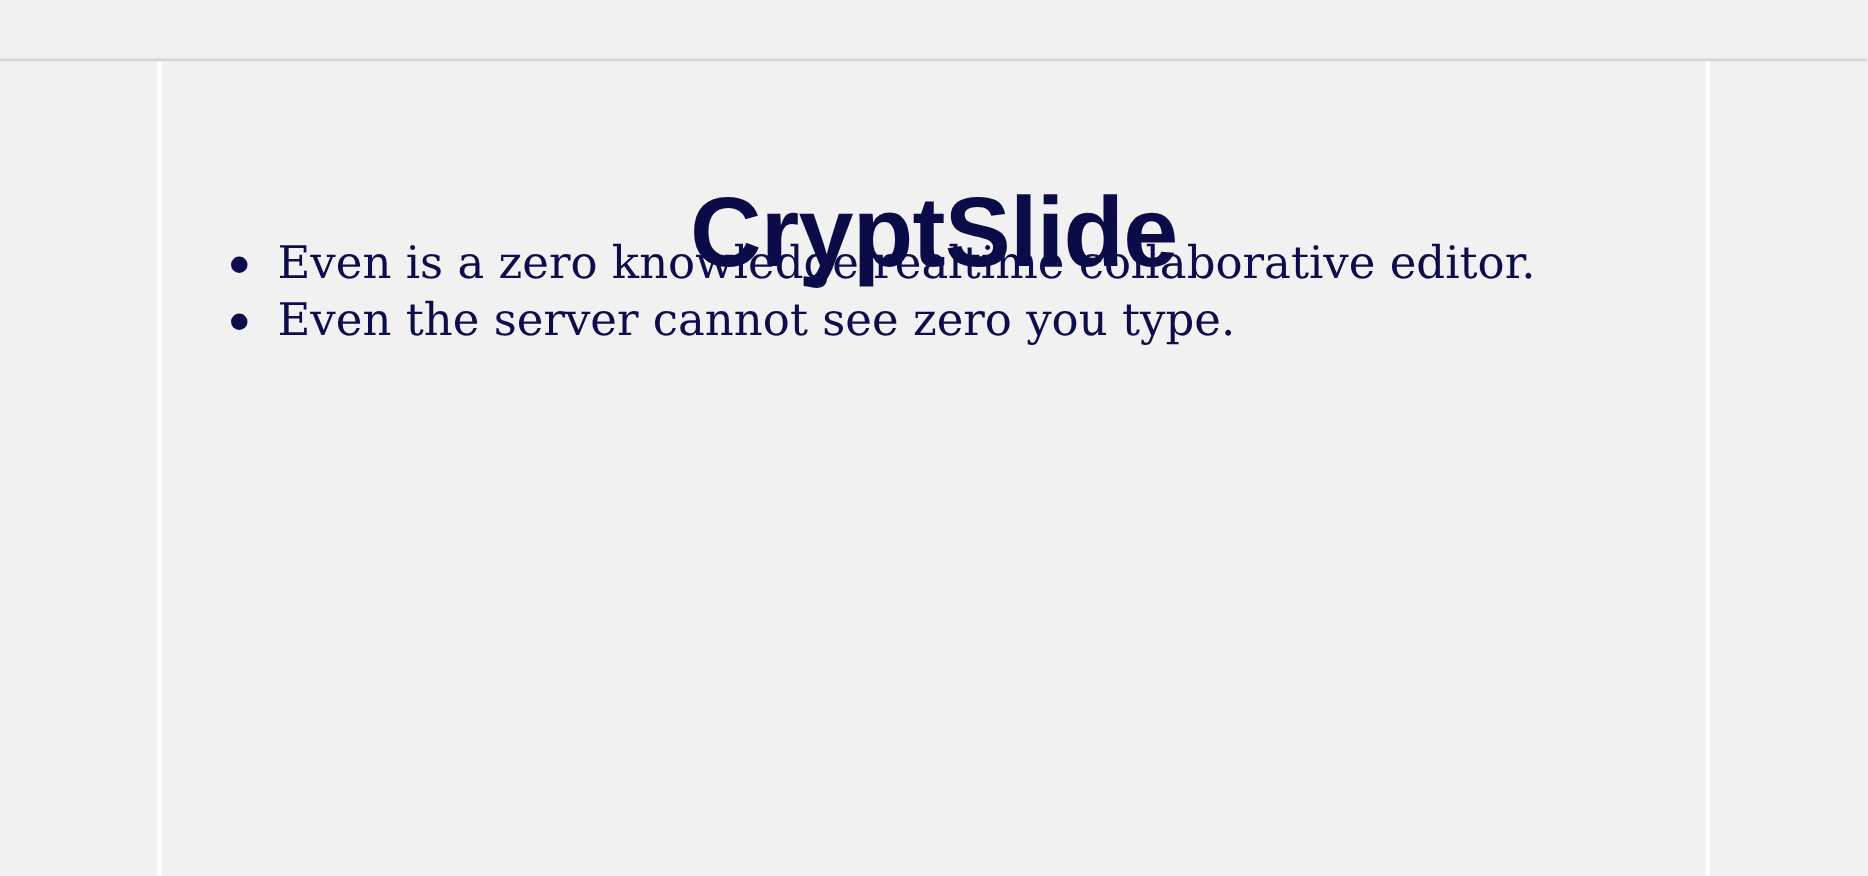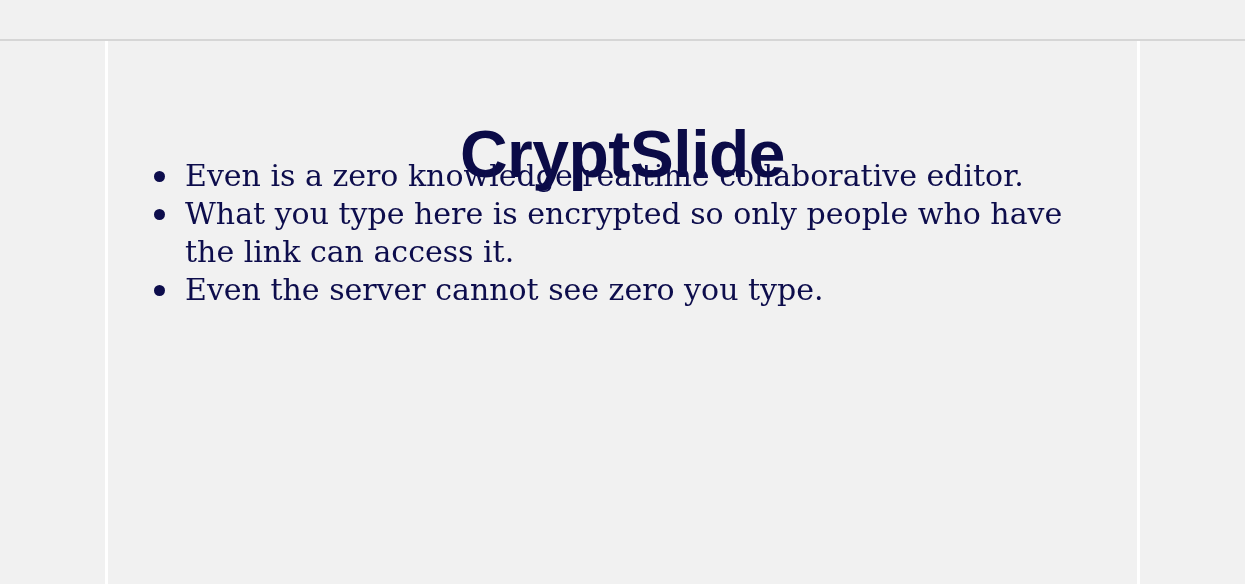--- a/index.html
+++ b/index.html
@@ -114,24 +114,20 @@
 
     <h1 id="slide-title">CryptSlide</h1>
 
     <ul id="slide-body">
 
       <li class="bullet-item">
         <span class="dot"></span>
         <span class="bullet-text">Even is a zero knowledge realtime collaborative editor.</span>
       </li>
 
-      <li class="bullet-item">
-        <span class="dot"></span>
-        <span class="bullet-text">What you type here is encrypted so only people who have the link can access it.</span>
-      </li>
 
       <li class="bullet-item">
         <span class="dot"></span>
         <span class="bullet-text">Even the server cannot see zero you type.</span>
       </li>
 
 
     </ul>
   </div>
 </div>

